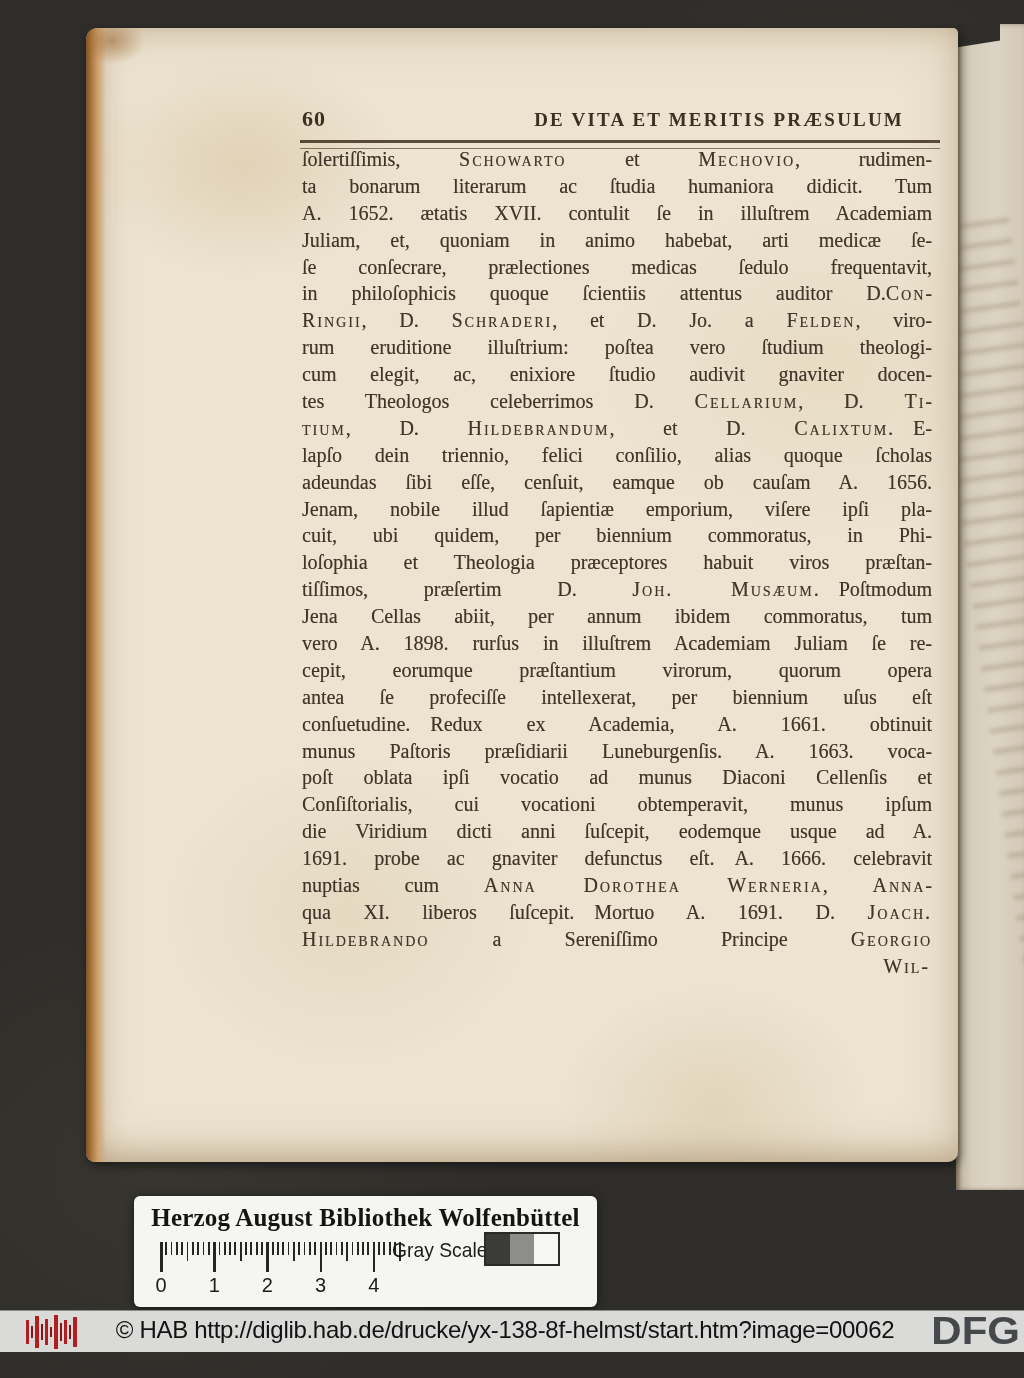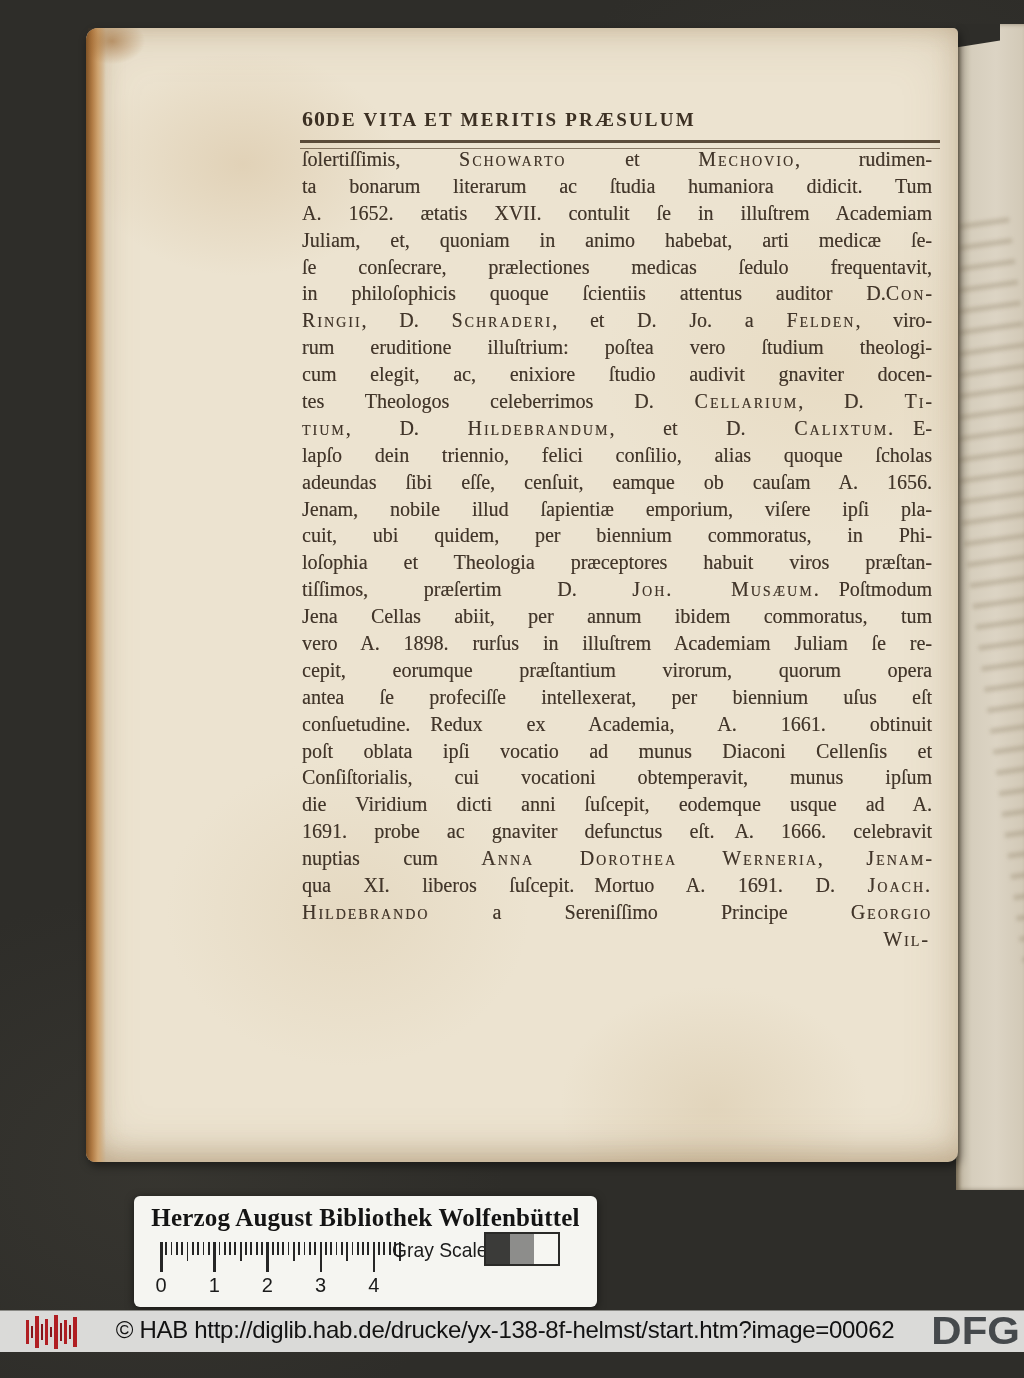--- a/index.html
+++ b/index.html
@@ -34,21 +34,21 @@
   #paper-edge{position:absolute;left:0;top:0;width:20px;height:100%;
     background:linear-gradient(90deg,#7e5226 0px,#b07a43 6px,#cfa470 12px,rgba(222,198,160,0) 20px);
     border-radius:12px 0 0 9px;}
   #corner-smudge{position:absolute;left:2px;top:0;width:80px;height:60px;
     background:radial-gradient(46px 32px at 30% 22%, rgba(153,96,38,.55), transparent 72%);}
 
   
   #page-head{position:absolute;left:216px;top:78px;width:632px;height:32px;
     display:flex;align-items:baseline;color:#3c3023;}
   #page-num{font-size:22px;font-weight:bold;letter-spacing:1px;}
-  #run-title{flex:1;text-align:left;font-size:19px;font-weight:bold;letter-spacing:2.2px;
+  #run-title{flex:1;text-align:right;font-size:19px;font-weight:bold;letter-spacing:2.2px;
     padding-right:30px;}
   #head-rule{position:absolute;left:214px;top:112px;width:640px;height:5px;
     border-top:3px solid rgba(66,50,32,.85);border-bottom:1px solid rgba(80,62,40,.65);}
 
   #body-text{position:absolute;left:216px;top:118px;width:630px;color:#41352a;}
   .bodyline{font-size:20px;line-height:26.9px;height:26.9px;white-space:nowrap;
     text-align:justify;text-align-last:justify;
     text-shadow:0.3px 0.3px 0.4px rgba(62,46,28,.45);}
   .bodyline .sc{font-variant:small-caps;letter-spacing:2px;}
   #catchword{font-size:20px;line-height:26.9px;height:26.9px;text-align:right;
@@ -120,25 +120,26 @@
         <div class="bodyline">adeundas ſibi eſſe, cenſuit, eamque ob cauſam A. 1656.</div>
         <div class="bodyline">Jenam, nobile illud ſapientiæ emporium, viſere ipſi pla-</div>
         <div class="bodyline">cuit, ubi quidem, per biennium commoratus, in Phi-</div>
         <div class="bodyline">loſophia et Theologia præceptores habuit viros præſtan-</div>
         <div class="bodyline">tiſſimos, præſertim D. <span class="sc">Joh. Musæum</span>. Poſtmodum</div>
         <div class="bodyline">Jena Cellas abiit, per annum ibidem commoratus, tum</div>
         <div class="bodyline">vero A. 1898. rurſus in illuſtrem Academiam Juliam ſe re-</div>
         <div class="bodyline">cepit, eorumque præſtantium virorum, quorum opera</div>
         <div class="bodyline">antea ſe profeciſſe intellexerat, per biennium uſus eſt</div>
         <div class="bodyline">conſuetudine. Redux ex Academia, A. 1661. obtinuit</div>
+        <div class="bodyline">munus Paſtoris præſidiarii Luneburgenſis. A. 1663. voca-</div>
         <div class="bodyline">poſt oblata ipſi vocatio ad munus Diaconi Cellenſis et</div>
         <div class="bodyline">Conſiſtorialis, cui vocationi obtemperavit, munus ipſum</div>
         <div class="bodyline">die Viridium dicti anni ſuſcepit, eodemque usque ad A.</div>
         <div class="bodyline">1691. probe ac gnaviter defunctus eſt. A. 1666. celebravit</div>
-        <div class="bodyline">nuptias cum <span class="sc">Anna Dorothea Werneria</span>, <span class="sc">Jenam</span>-</div>
+        <div class="bodyline">nuptias cum <span class="sc">Anna Dorothea Werneria</span>, <span class="sc">Anna</span>-</div>
         <div class="bodyline">qua XI. liberos ſuſcepit. Mortuo A. 1691. D. <span class="sc">Joach.</span></div>
         <div class="bodyline"><span class="sc">Hildebrando</span> a Sereniſſimo Principe <span class="sc">Georgio</span></div>
         <div id="catchword"><span class="sc">Wil</span>-</div>
       </div>
   </div>
 
   <div id="card">
     <div id="card-title">Herzog August Bibliothek Wolfenbüttel</div>
     <div id="ruler">
         <div class="tick" style="left: 0px; width: 2.5px; height: 30px;"></div>

